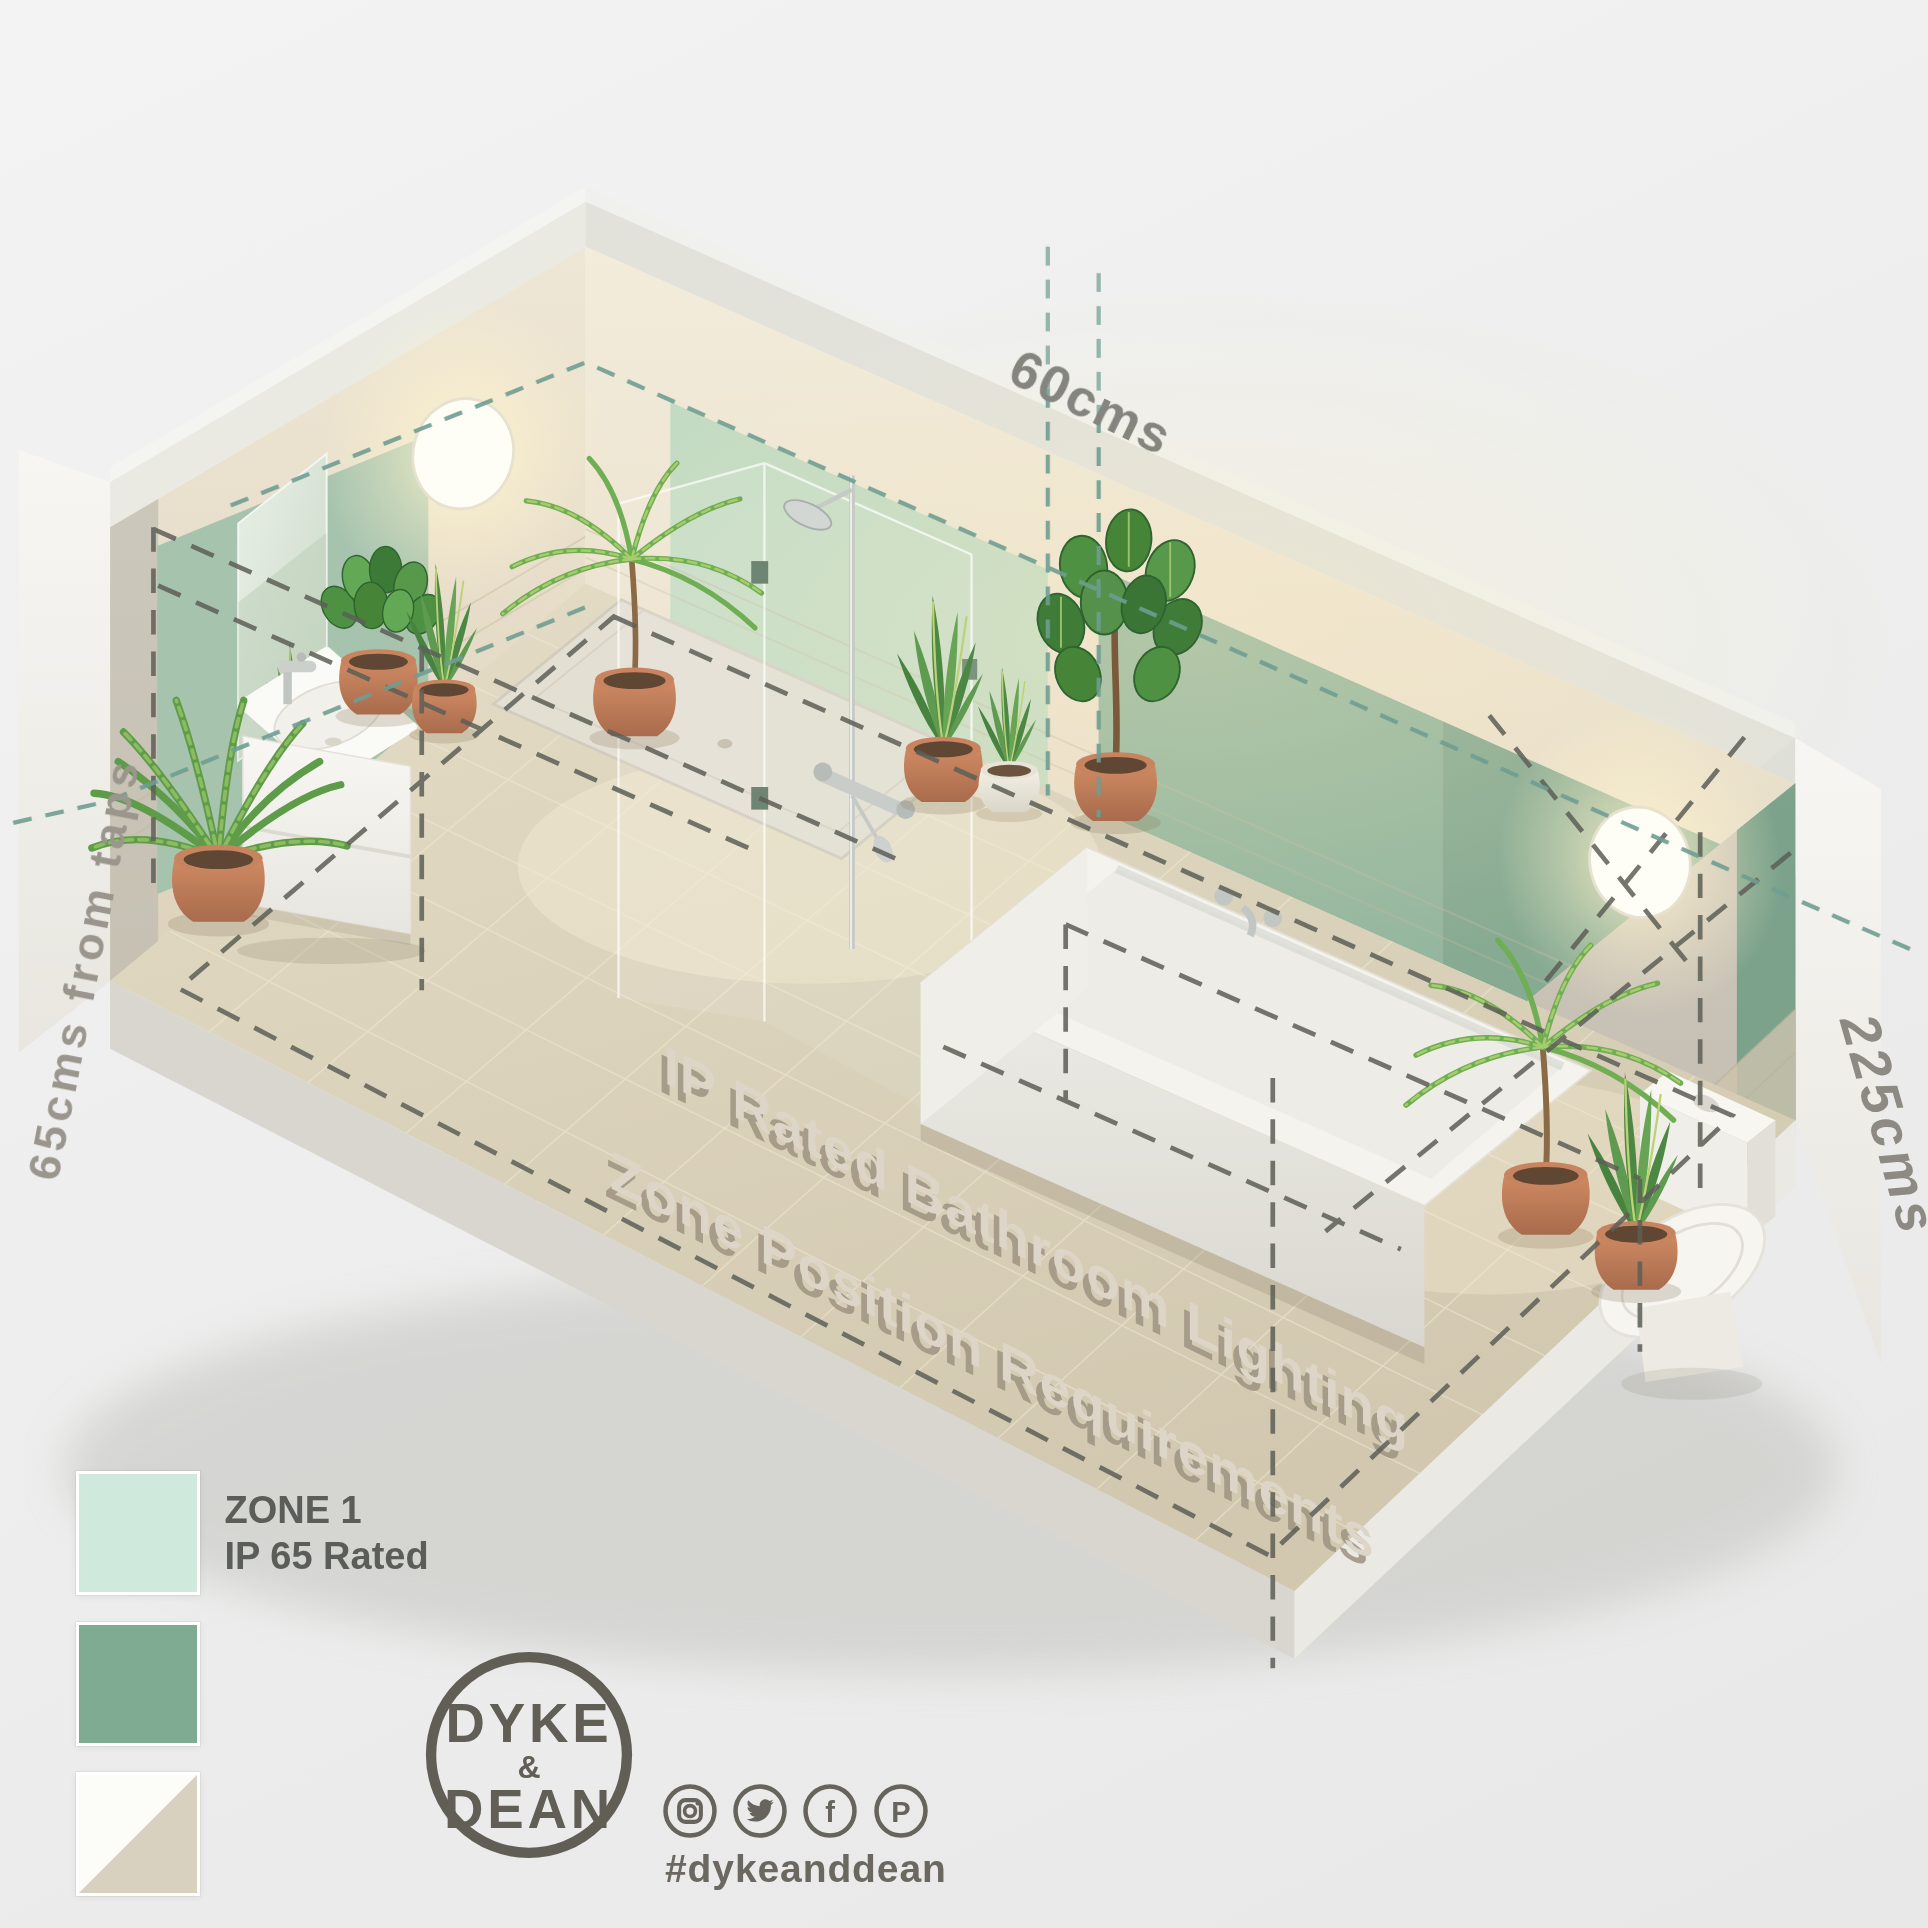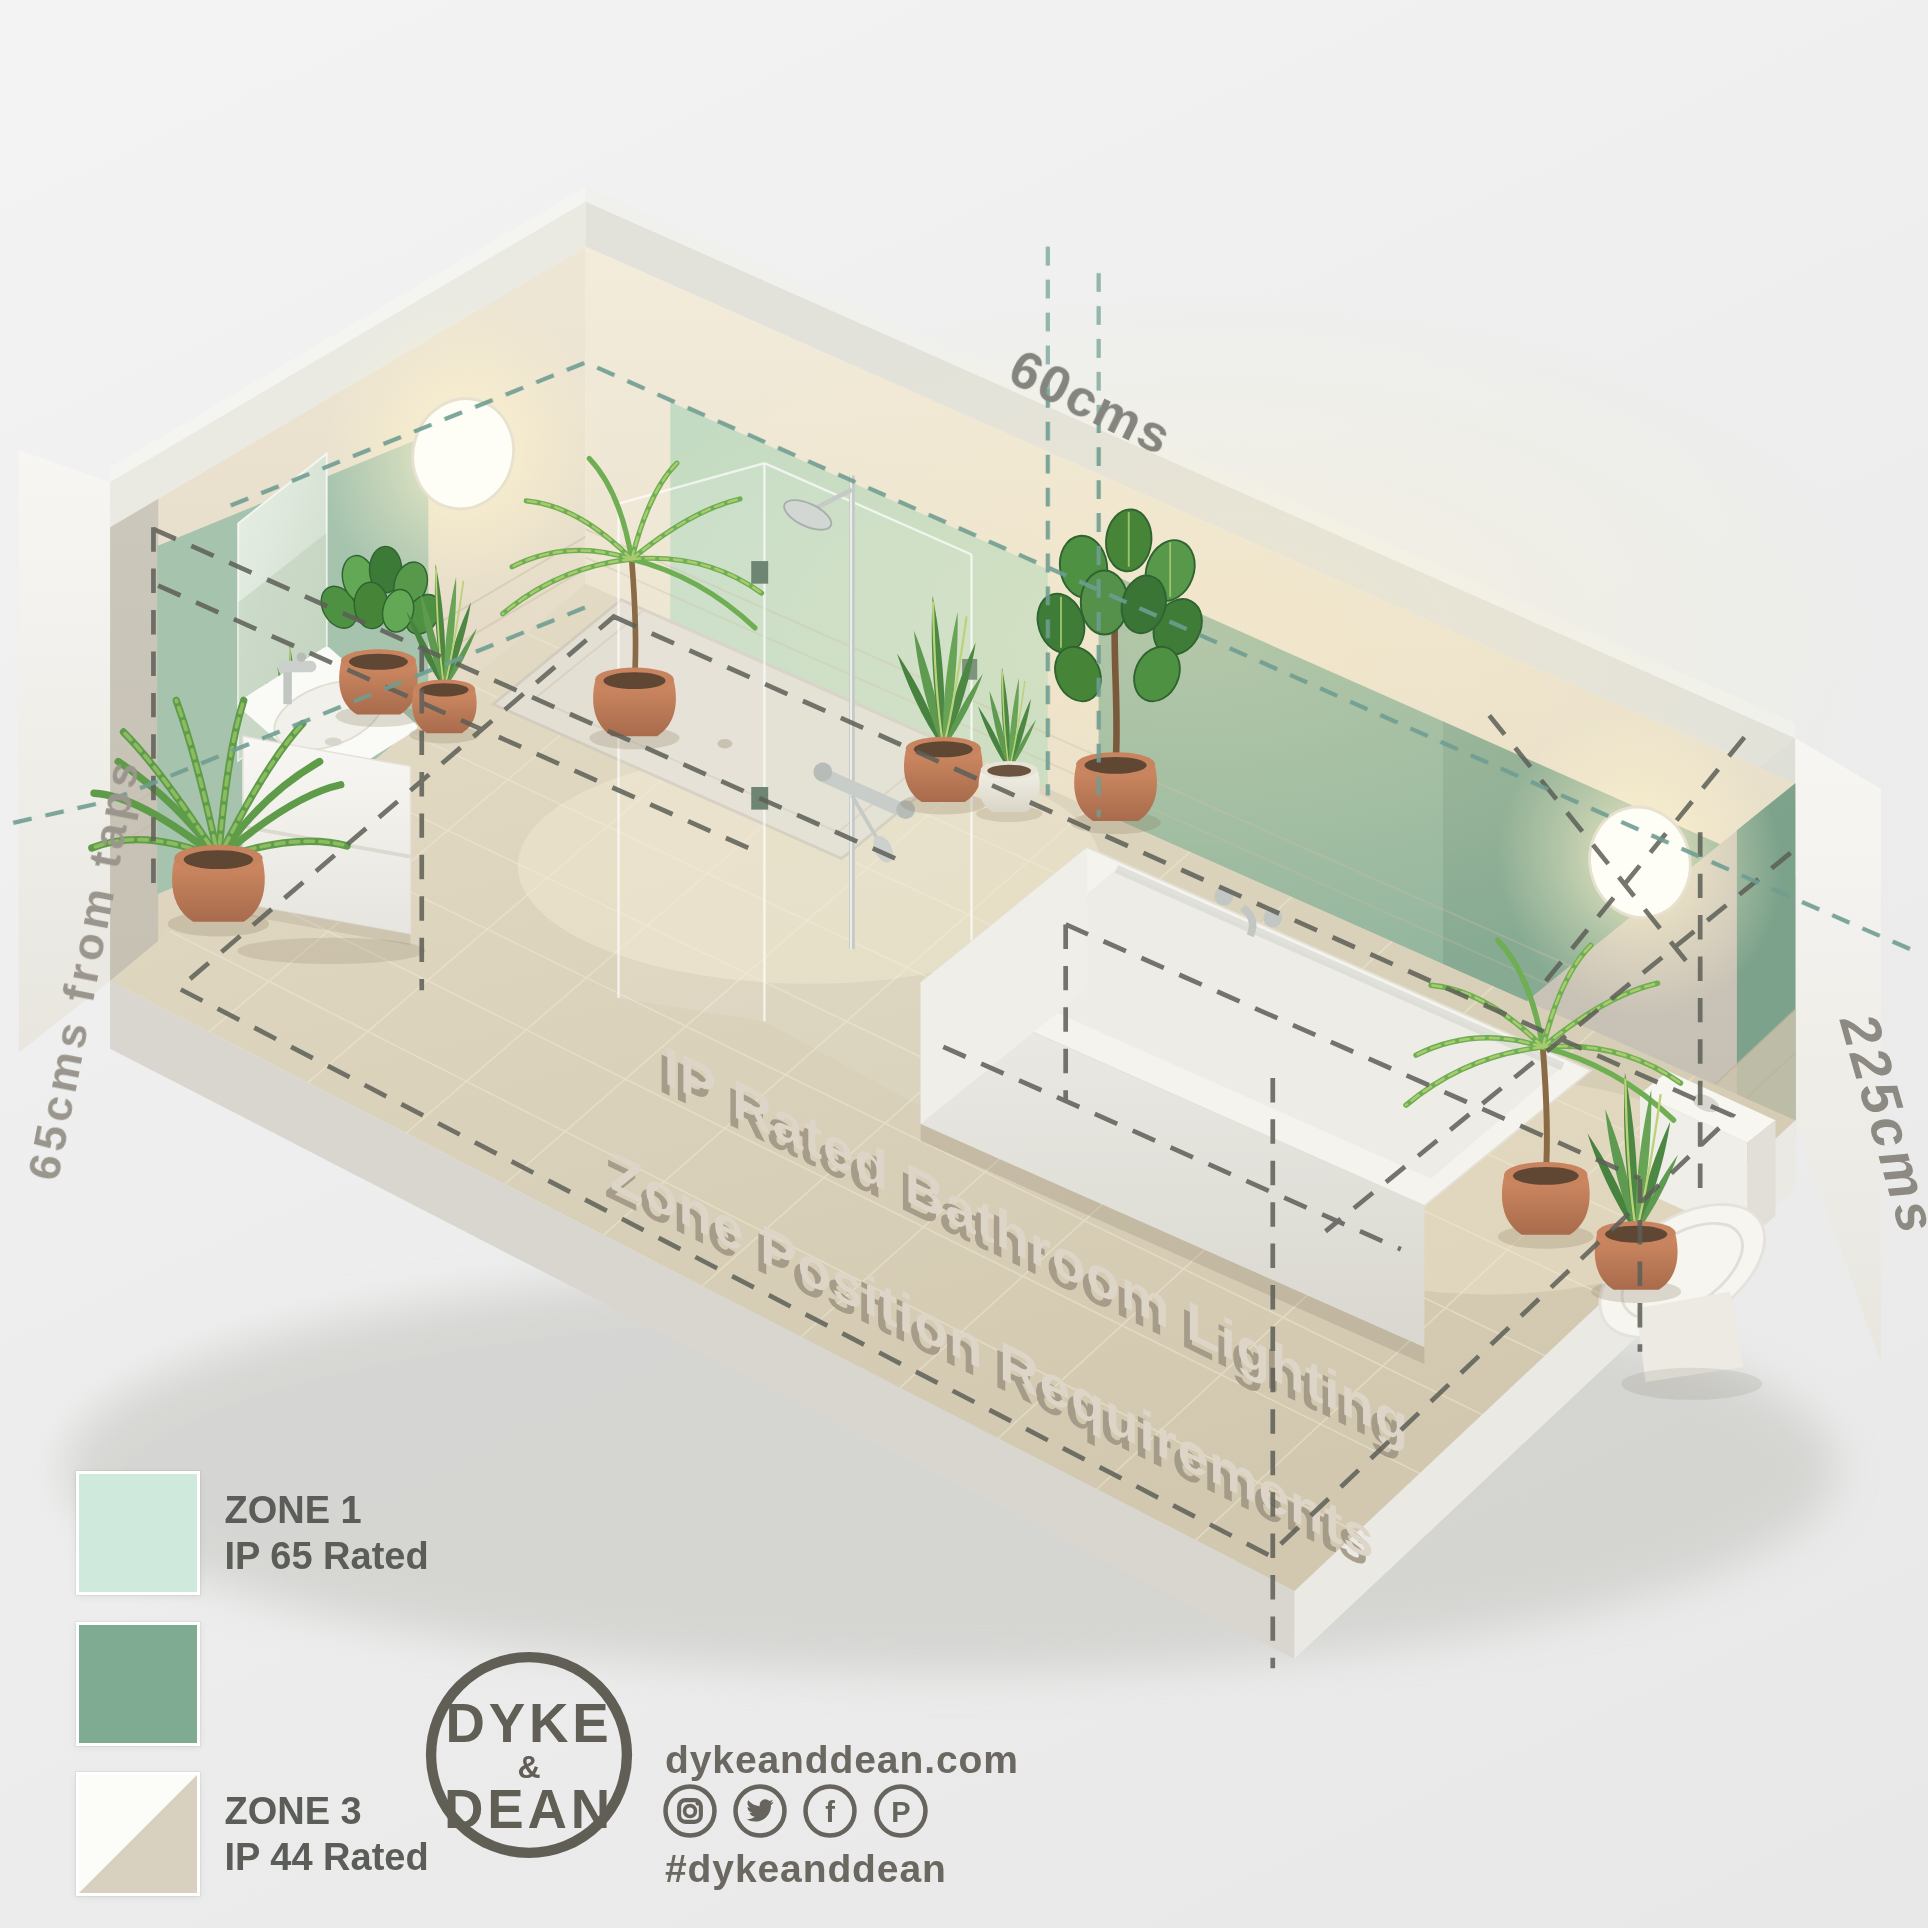--- a/index.html
+++ b/index.html
@@ -447,39 +447,34 @@
     </div>
   </div>
   <div class="legend-row" style="top:1622px;">
     <div class="swatch" style="background: rgb(127, 171, 147);"></div>
   </div>
   <div class="legend-row" style="top:1772px;">
     <div class="swatch">
       <div class="tri top" style="background: rgb(252, 252, 249);"></div>
       <div class="tri bottom" style="background: rgb(216, 209, 192);"></div>
     </div>
-    <div class="legend-text">
-      <div>ZONE 3</div>
-      <div>IP 44 Rated</div>
-    </div>
   </div>
 </div>
 
 <div class="logo-wrap">
   <svg width="226" height="230" viewBox="0 0 240 244">
     <circle cx="120" cy="122" r="104" fill="none" stroke="#615e56" stroke-width="11"></circle>
     <g font-family="Liberation Sans, sans-serif" font-weight="bold" fill="#615e56" text-anchor="middle">
       <text x="120" y="108" font-size="58" letter-spacing="4">DYKE</text>
       <text x="120" y="146" font-size="34">&amp;</text>
       <text x="120" y="200" font-size="58" letter-spacing="4">DEAN</text>
     </g>
   </svg>
 </div>
 
-<div class="footer-text website">dykeanddean.com</div>
 
 <div class="social-row">
   <svg class="icon" viewBox="0 0 64 64">
     <circle cx="32" cy="32" r="27" fill="none" stroke="#67645e" stroke-width="5"></circle>
     <rect x="20" y="20" width="24" height="24" rx="7" fill="none" stroke="#67645e" stroke-width="4.5"></rect>
     <circle cx="32" cy="32" r="6" fill="none" stroke="#67645e" stroke-width="4"></circle>
     <circle cx="40.5" cy="23.5" r="2.4" fill="#67645e"></circle>
   </svg>
   <svg class="icon" viewBox="0 0 64 64">
     <circle cx="32" cy="32" r="27" fill="none" stroke="#67645e" stroke-width="5"></circle>

